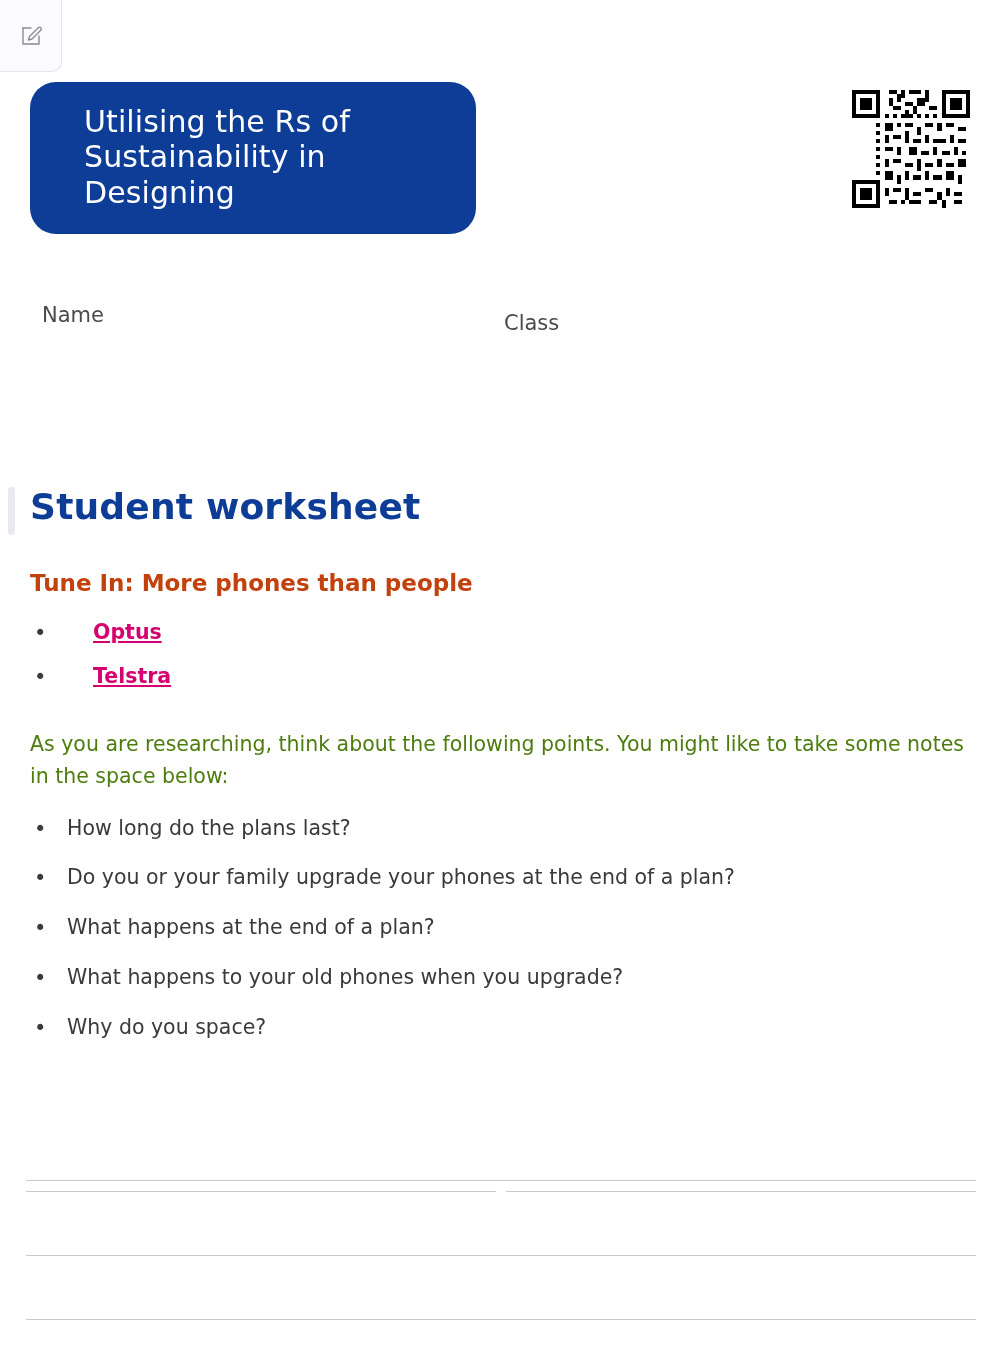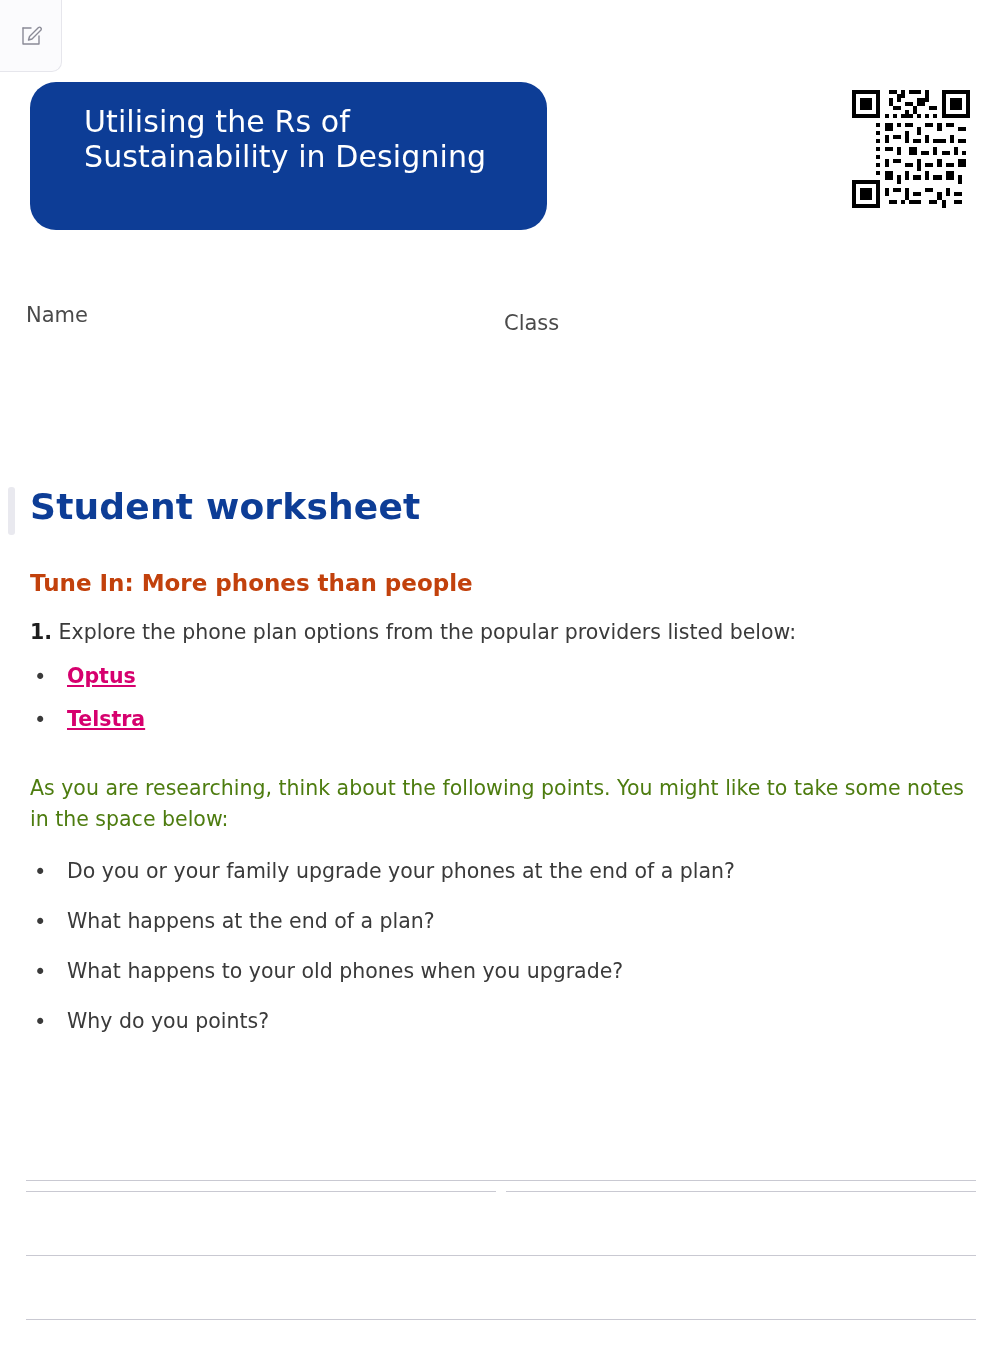--- a/index.html
+++ b/index.html
@@ -33,21 +33,21 @@
     align-items: center;
     justify-content: center;
   }
   .edit-tab svg { display: block; }
 
   
   .title-banner {
     position: absolute;
     left: 30px;
     top: 82px;
-    width: 517px;
+    width: 446px;
     min-height: 148px;
     background: #0d3d96;
     border-radius: 26px;
     padding: 22px 30px 24px 54px;
     display: flex;
     align-items: flex-start;
   }
   .title-banner h1 {
     margin: 0;
     color: #ffffff;
@@ -70,21 +70,21 @@
 
   
   .field-row {
     position: absolute;
     left: 26px;
     top: 303px;
     width: 940px;
     font-size: 21px;
     color: #4a4a4a;
   }
-  .field-row .lbl-name { position: absolute; left: 0; top: 0; text-align: center; }
+  .field-row .lbl-name { position: absolute; left: 16px; top: 0; text-align: center; }
   .field-row .lbl-class { position: absolute; left: 478px; top: 8px; }
 
   
   .sw-heading {
     position: absolute;
     left: 30px;
     top: 486px;
     font-size: 36px;
     font-weight: bold;
     color: #0d3d96;
@@ -139,20 +139,21 @@
     top: 0;
     color: #3a3a3a;
     font-size: 21px;
   }
   ul.links li { margin: 14px 0 0 0; }
   ul.links a {
     color: #d6006e;
     font-weight: bold;
     font-size: 20.5px;
     text-decoration: underline;
+    margin-left: 26px;
   }
   .para {
     font-size: 20.5px;
     color: #4d7c0f;
     line-height: 1.52;
     margin: 38px 0 22px 0;
   }
   ul.points li {
     margin: 0 0 20px 0;
     font-size: 20.5px;
@@ -317,41 +318,38 @@
   <span class="lbl-name">Name</span>
   <span class="lbl-class">Class</span>
 </div>
 
 <div class="sw-bar"></div>
 <div class="sw-heading">Student worksheet</div>
 
 <div class="content">
   <h2 class="section-title">Tune In: More phones than people</h2>
 
-  <p class="q-line">
-    <span class="q-num">1.</span>
-    <span>Explore the phone plan options from the popular providers listed below:</span>
-  </p>
 
   <ul class="links">
     <li>
       <a href="#">Optus</a>
     </li>
     <li>
       <a href="#">Telstra</a>
     </li>
   </ul>
 
   <p class="para">As you are researching, think about the following points. You might like to take some notes in the space below:</p>
 
   <ul class="points">
+    <li>How long do the plans last?</li>
     <li>Do you or your family upgrade your phones at the end of a plan?</li>
     <li>What happens at the end of a plan?</li>
     <li>What happens to your old phones when you upgrade?</li>
-    <li>Why do you points?</li>
+    <li>Why do you space?</li>
   </ul>
 </div>
 
 <div class="lines">
   <div class="rule"></div>
   <div class="spacer-sm"></div>
   <div class="rule split">
     <span class="left"></span>
       <span class="gap"></span>
       <span class="right"></span>

